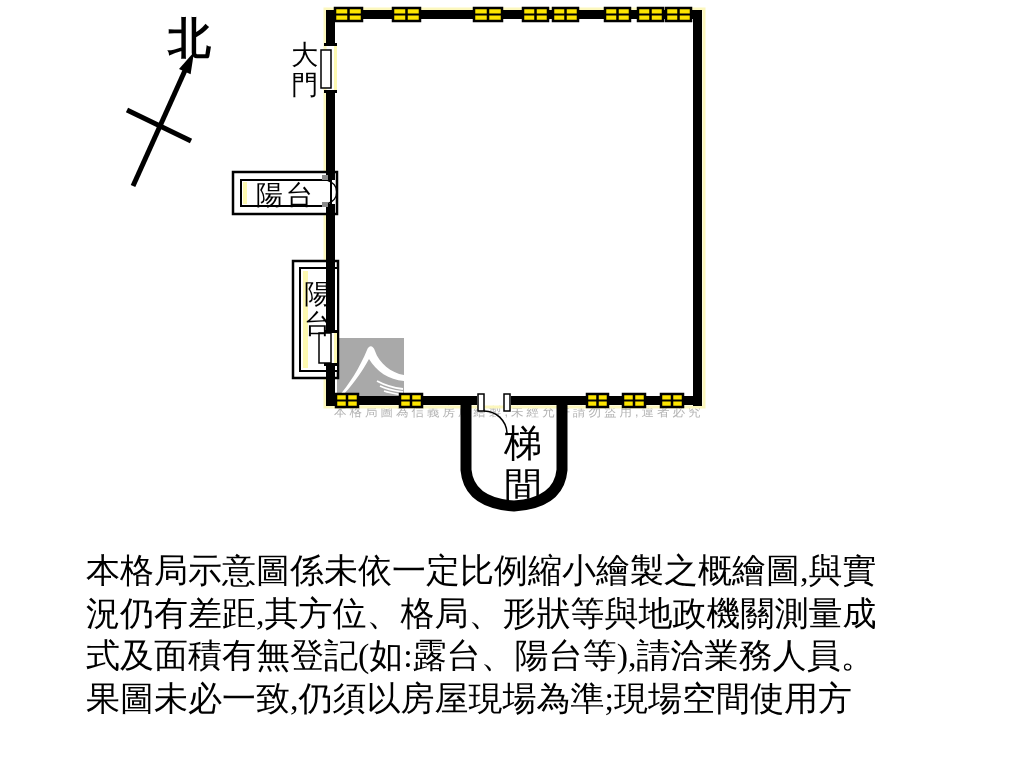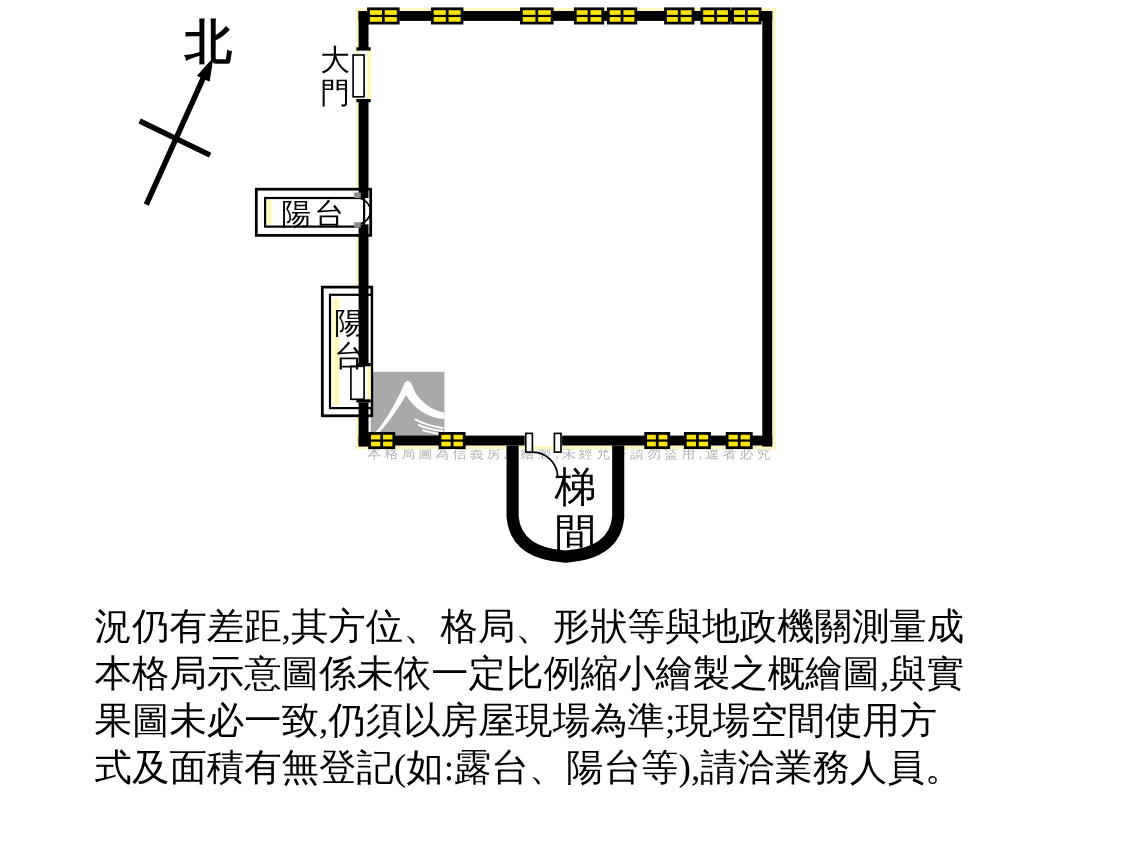--- a/index.html
+++ b/index.html
@@ -167,18 +167,18 @@
     </g>
   </svg>
 
   <div id="north-label" class="abs">北</div>
   <div id="main-door-label" class="abs v-label">大門</div>
   <div id="balcony-top-label" class="abs">陽台</div>
   <div id="balcony-left-label" class="abs v-label">陽台</div>
   <div id="stairwell-label" class="abs v-label">梯間</div>
 
   <div id="disclaimer" class="abs">
+    <div>本格局示意圖係未依一定比例縮小繪製之概繪圖,與實</div>
     <div>況仍有差距,其方位、格局、形狀等與地政機關測量成</div>
-    <div>本格局示意圖係未依一定比例縮小繪製之概繪圖,與實</div>
+    <div>式及面積有無登記(如:露台、陽台等),請洽業務人員。</div>
     <div>果圖未必一致,仍須以房屋現場為準;現場空間使用方</div>
-    <div>式及面積有無登記(如:露台、陽台等),請洽業務人員。</div>
   </div>
 </div>
 
 </body></html>

